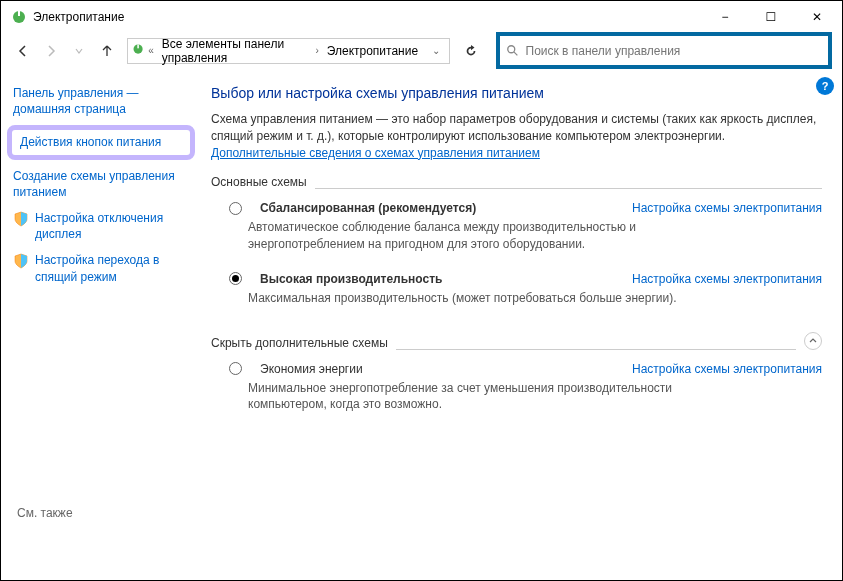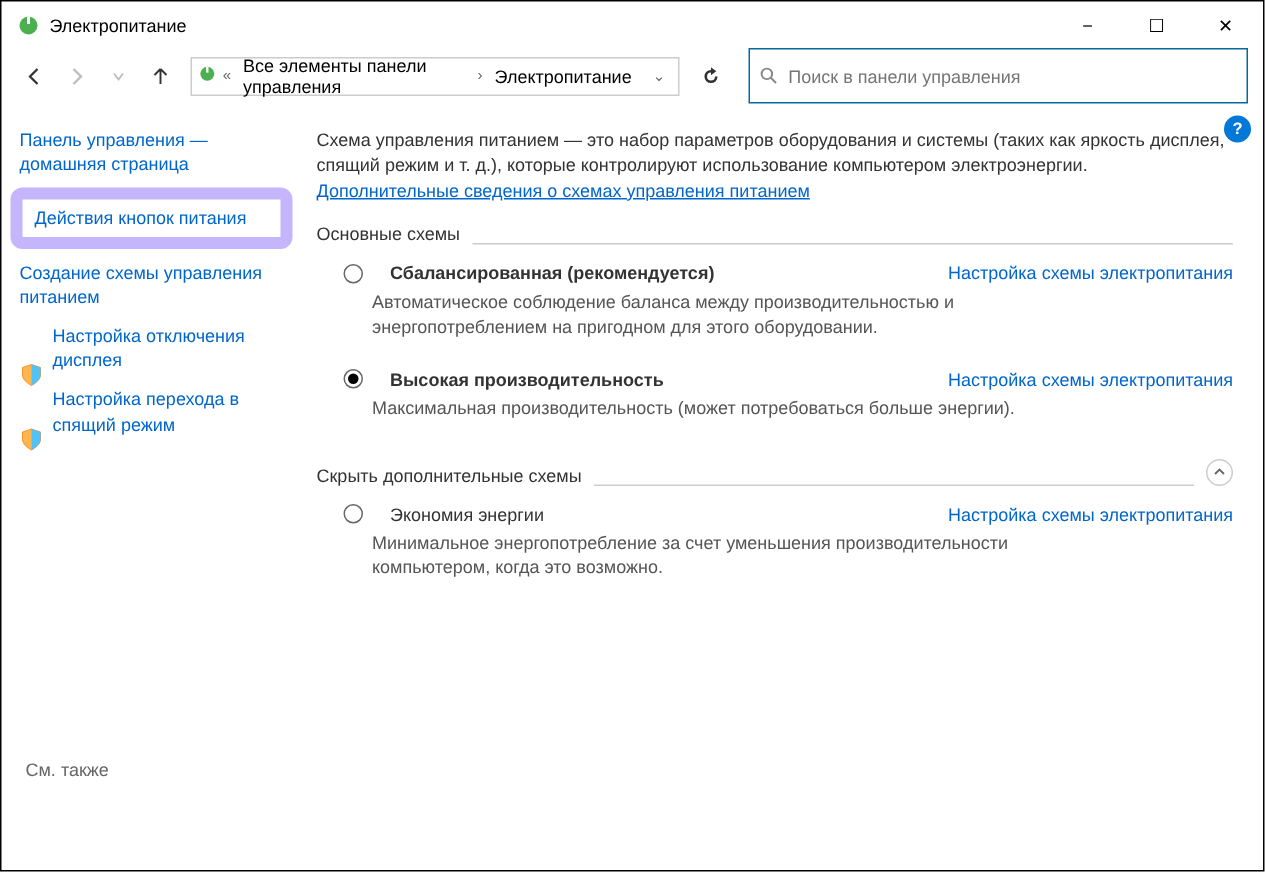--- a/index.html
+++ b/index.html
@@ -10,27 +10,27 @@
 .titlebar .winbtn{width:46px;height:32px;display:flex;align-items:center;justify-content:center;color:#000}
 .navbar{height:36px;display:flex;align-items:center;padding:0 10px;gap:4px;border-bottom:1px solid transparent}
 .navbar .arrow{width:24px;height:24px;display:flex;align-items:center;justify-content:center;color:#666}
 .navbar .arrow.disabled{color:#bbb}
 .breadcrumb{flex:1;height:26px;border:1px solid #ccc;display:flex;align-items:center;padding:0 2px;gap:4px;margin:0 4px;max-width:360px}
 .breadcrumb .bcicon{width:16px;height:16px;margin-left:2px}
 .breadcrumb .bc{color:#000;padding:0 4px}
 .breadcrumb .sep{color:#666;font-size:10px}
 .breadcrumb .expand{margin-left:auto;color:#666;font-size:10px;padding:0 6px}
 .refresh{width:26px;height:26px;border:1px solid transparent;display:flex;align-items:center;justify-content:center;color:#333}
-.search{flex:1;height:37px;border:1px solid #0369a1;display:flex;align-items:center;padding:0 6px;color:#888;gap:6px;margin-left:8px}
+.search{flex:1;height:37px;border:4px solid #0369a1;display:flex;align-items:center;padding:0 6px;color:#888;gap:6px;margin-left:8px}
 .search input{border:none;outline:none;flex:1;color:#888;font-size:12px}
 .content{display:flex;height:calc(100% - 68px);position:relative}
 .sidebar{width:200px;padding:16px 10px 10px 12px}
 .sidebar a{display:block;color:#0066cc;text-decoration:none;margin-bottom:10px;line-height:1.35}
-.sidebar .highlighted{border:8px solid #c4b5fd;border-radius:8px;padding:4px 8px;margin:-2px -4px 8px -6px}
-.sidebar .withicon{display:flex;gap:6px;align-items:flex-end}
+.sidebar .highlighted{border:5px solid #c4b5fd;border-radius:8px;padding:4px 8px;margin:-2px -4px 8px -6px}
+.sidebar .withicon{display:flex;gap:6px;align-items:flex-start}
 .sidebar .sicon{width:16px;height:16px;flex-shrink:0;margin-top:1px}
 .sidebar .seealso{position:absolute;bottom:60px;left:16px;color:#666;font-size:12px}
 .sidebar .seealso-link{position:absolute;bottom:28px;left:16px;width:160px}
 .main{flex:1;padding:16px 20px 10px 10px;color:#333;position:relative}
 .main h1{color:#003399;font-size:14px;font-weight:400;margin-bottom:10px}
 .main .intro{line-height:1.4;margin-bottom:14px}
 .main .intro a{color:#0066cc;text-decoration:underline}
 .section-head{display:flex;align-items:flex-end;gap:8px;margin:10px 0 8px 0}
 .section-head .label{color:#333}
 .section-head .line{flex:1;height:1px;background:#ccc}
@@ -139,20 +139,21 @@
             <path d="M8 1 L8 15 C8 15 14 12 14 8 L14 3 Z" fill="#4fc3f7"></path>
           </svg>
       </span>
       <a href="#">Настройка перехода в спящий режим</a>
     </div>
     <div class="seealso">См. также</div>
   </div>
 
   <div class="main">
     <div class="helpbtn">?</div>
+    <h1>Выбор или настройка схемы управления питанием</h1>
     <p class="intro">
       <span>Схема управления питанием — это набор параметров оборудования и системы (таких как яркость дисплея, спящий режим и т. д.), которые контролируют использование компьютером электроэнергии. </span><a href="#">Дополнительные сведения о схемах управления питанием</a>
     </p>
 
     <div class="section-head">
       <span class="label">Основные схемы</span>
       <div class="line"></div>
     </div>
 
     <div class="plan">

